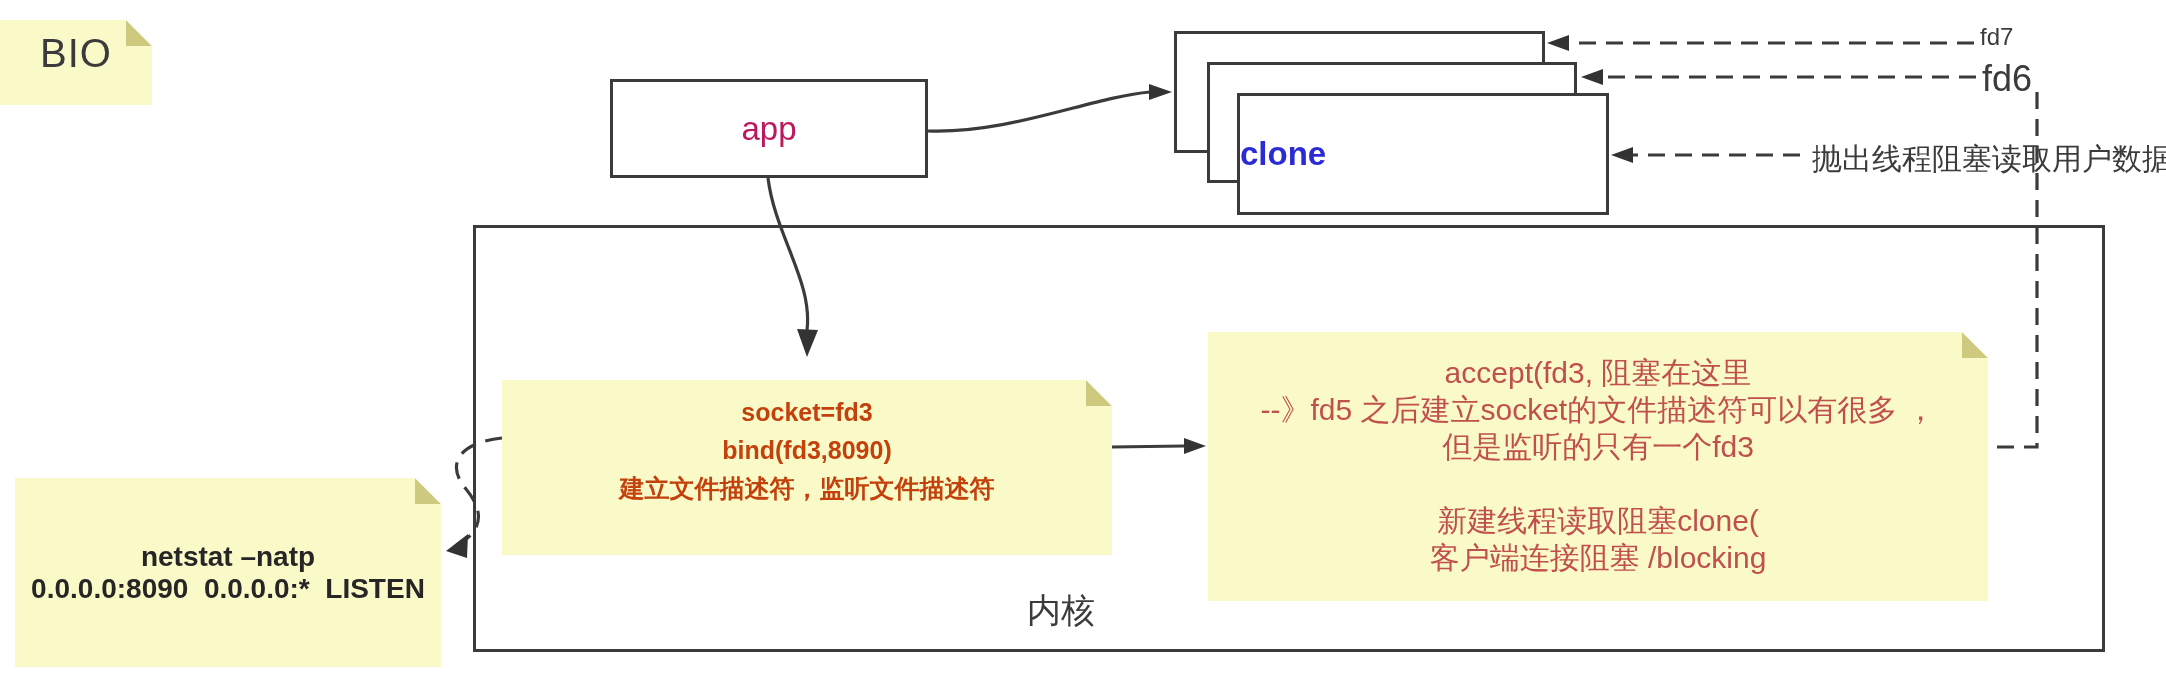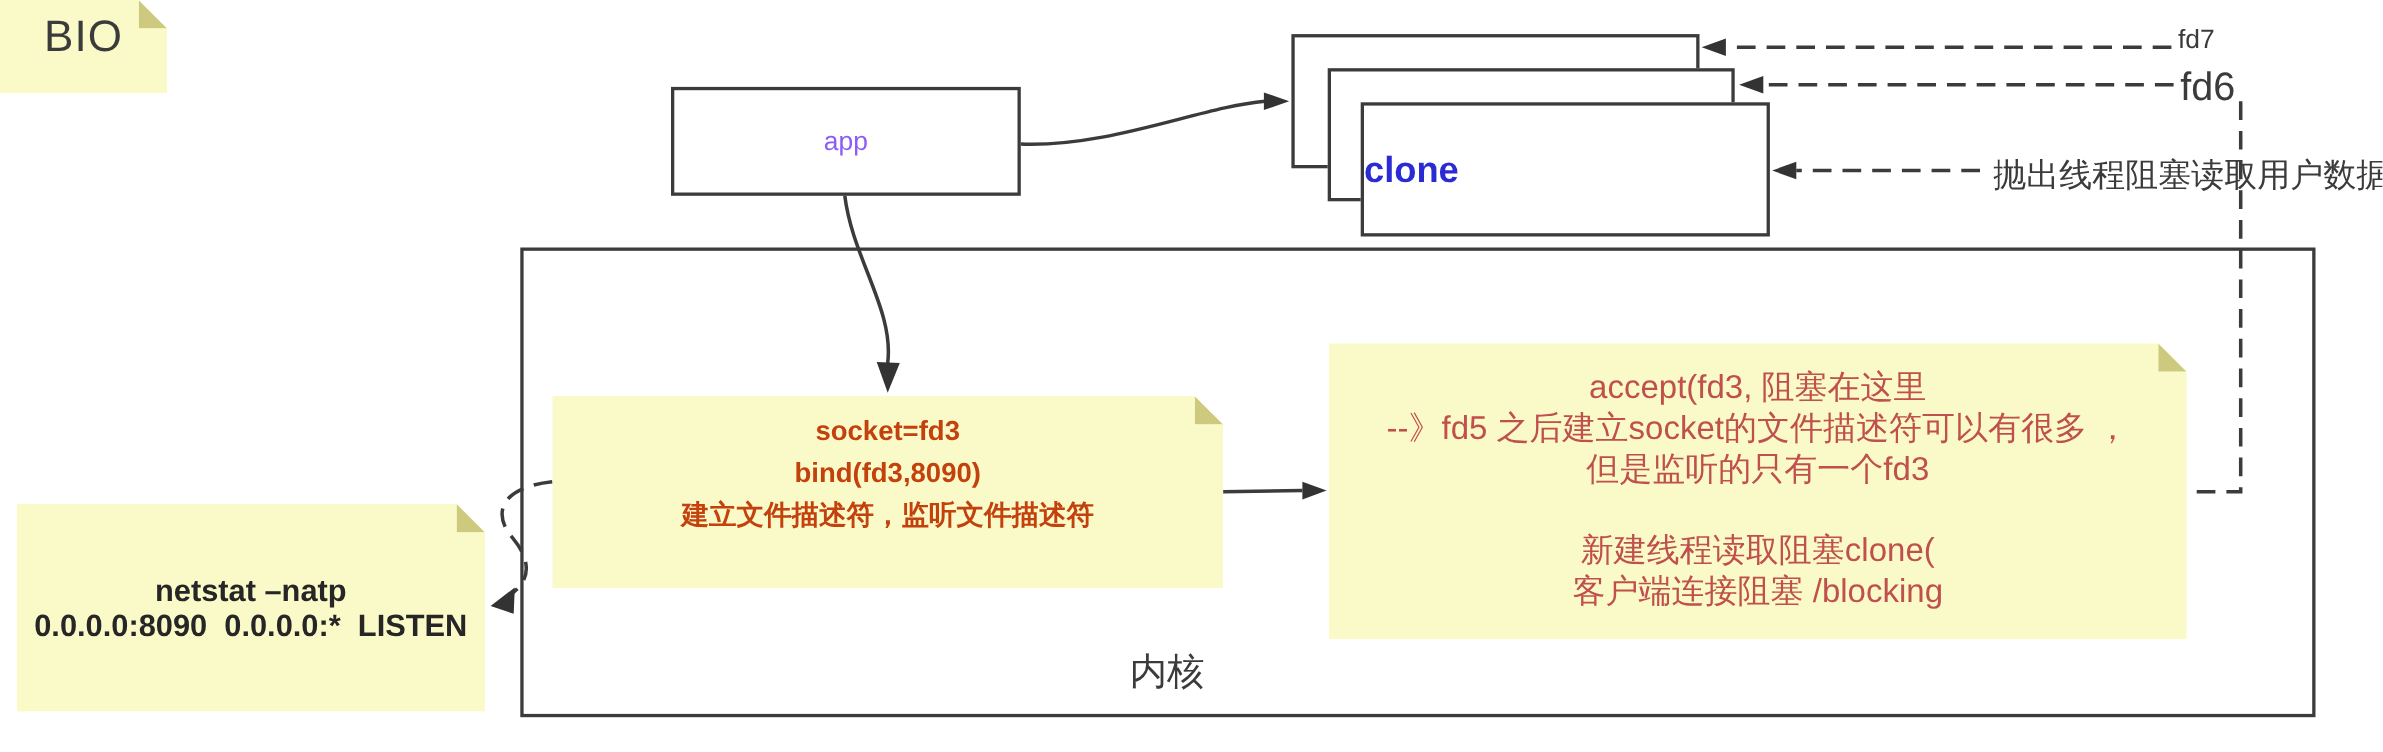--- a/index.html
+++ b/index.html
@@ -4,20 +4,21 @@
 <style>
   html,body { margin:0; padding:0; background:#ffffff; }
   .canvas {
     position:relative; width:2166px; height:684px; background:#ffffff;
     font-family:"Liberation Sans", sans-serif; overflow:hidden;
   }
   
   .note {
     position:absolute; background:#fafac8; box-sizing:border-box;
     clip-path: polygon(0 0, calc(100% - 26px) 0, 100% 26px, 100% 100%, 0 100%);
+    margin-top: 20px;
   }
   .note .fold {
     position:absolute; top:0; right:0; width:26px; height:26px;
     background:#cdc97f; clip-path: polygon(0 0, 100% 100%, 0 100%);
   }
   #bio-note { left:0; top:0; width:152px; height:85px;
     display:flex; align-items:center; justify-content:center; padding-bottom:18px; }
   #bio-note .label { font-size:40px; color:#3b3b3b; letter-spacing:1px; }
 
   #socket-note { left:502px; top:360px; width:610px; height:175px; padding-top:13px; text-align:center; }
@@ -27,21 +28,21 @@
   #accept-note .line { font-size:30px; font-weight:normal; color:#c0504d; line-height:37px; min-height:37px; white-space:pre; }
 
   #netstat-note { left:15px; top:458px; width:426px; height:189px;
     display:flex; flex-direction:column; align-items:center; justify-content:center; text-align:center; }
   #netstat-note .line { font-size:28px; font-weight:bold; color:#262626; line-height:32px; min-height:32px; white-space:pre; }
 
   
   .box { position:absolute; box-sizing:border-box; border:3px solid #3b3b3b; background:#ffffff; }
   #app-box { left:610px; top:79px; width:318px; height:99px;
     display:flex; align-items:center; justify-content:center; }
-  #app-box .label { font-size:24px; color:#8b5cf6; }
+  #app-box .label { font-size:33px; color:#be185d; }
 
   #stack-back  { left:1174px; top:31px; width:371px; height:122px; }
   #stack-mid   { left:1207px; top:62px; width:370px; height:121px; }
   #stack-front { left:1237px; top:93px; width:372px; height:122px;
     display:flex; flex-direction:column; align-items:flex-start; justify-content:center; text-align:center; }
   #stack-front .line { font-size:33px; font-weight:bold; color:#2b2bd6; line-height:40px; min-height:40px; white-space:pre; }
 
   #kernel-box { left:473px; top:225px; width:1632px; height:427px; background:transparent; }
   #kernel-label { position:absolute; left:1027px; top:588px; font-size:34px; color:#3b3b3b; }
 

